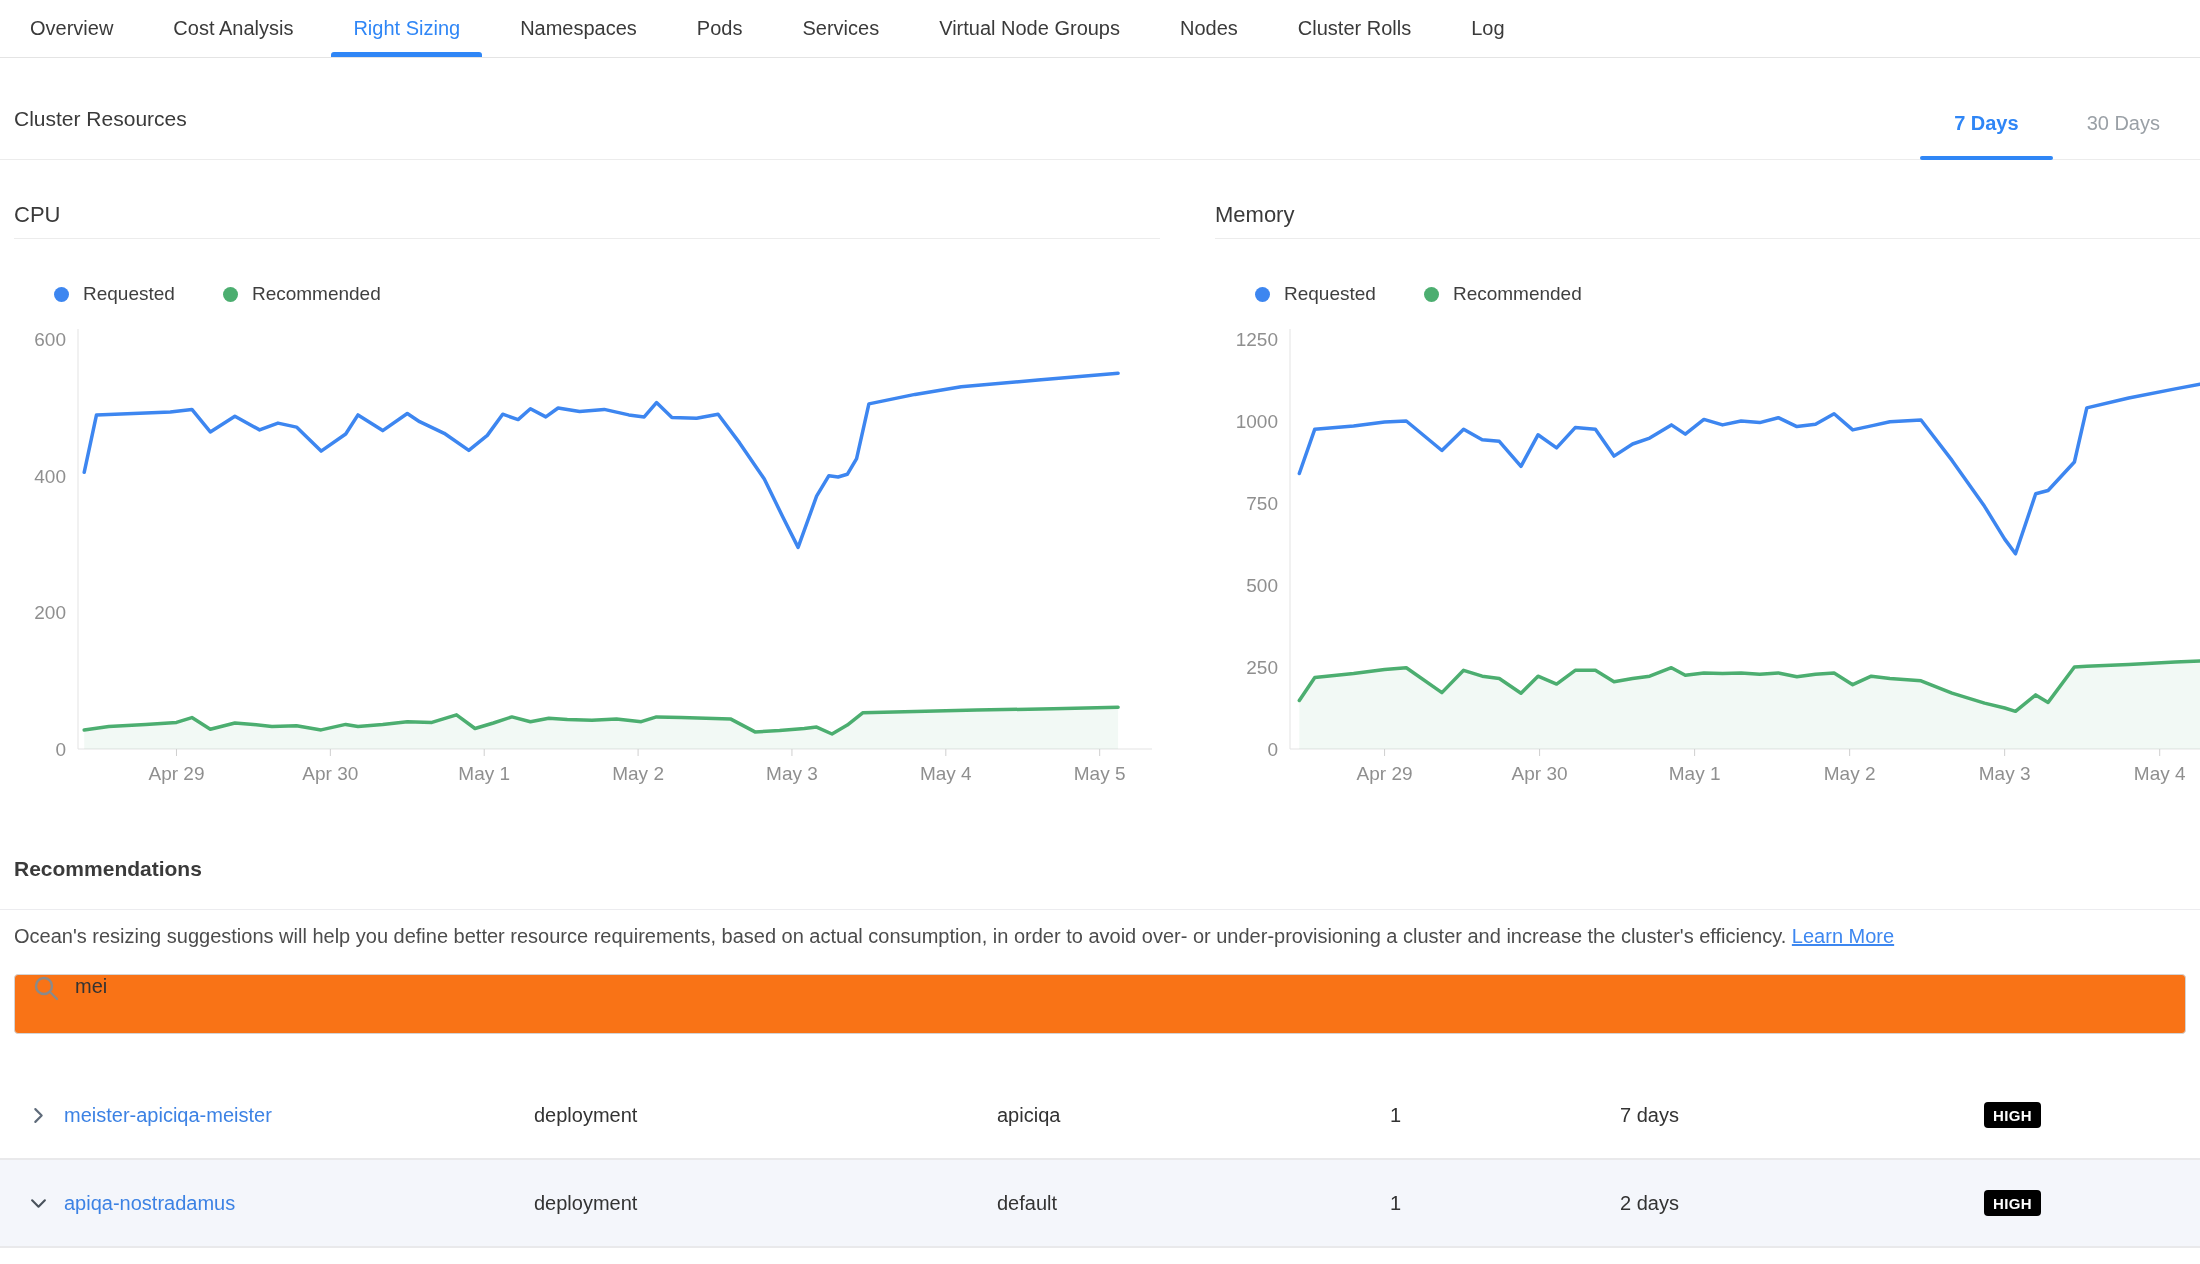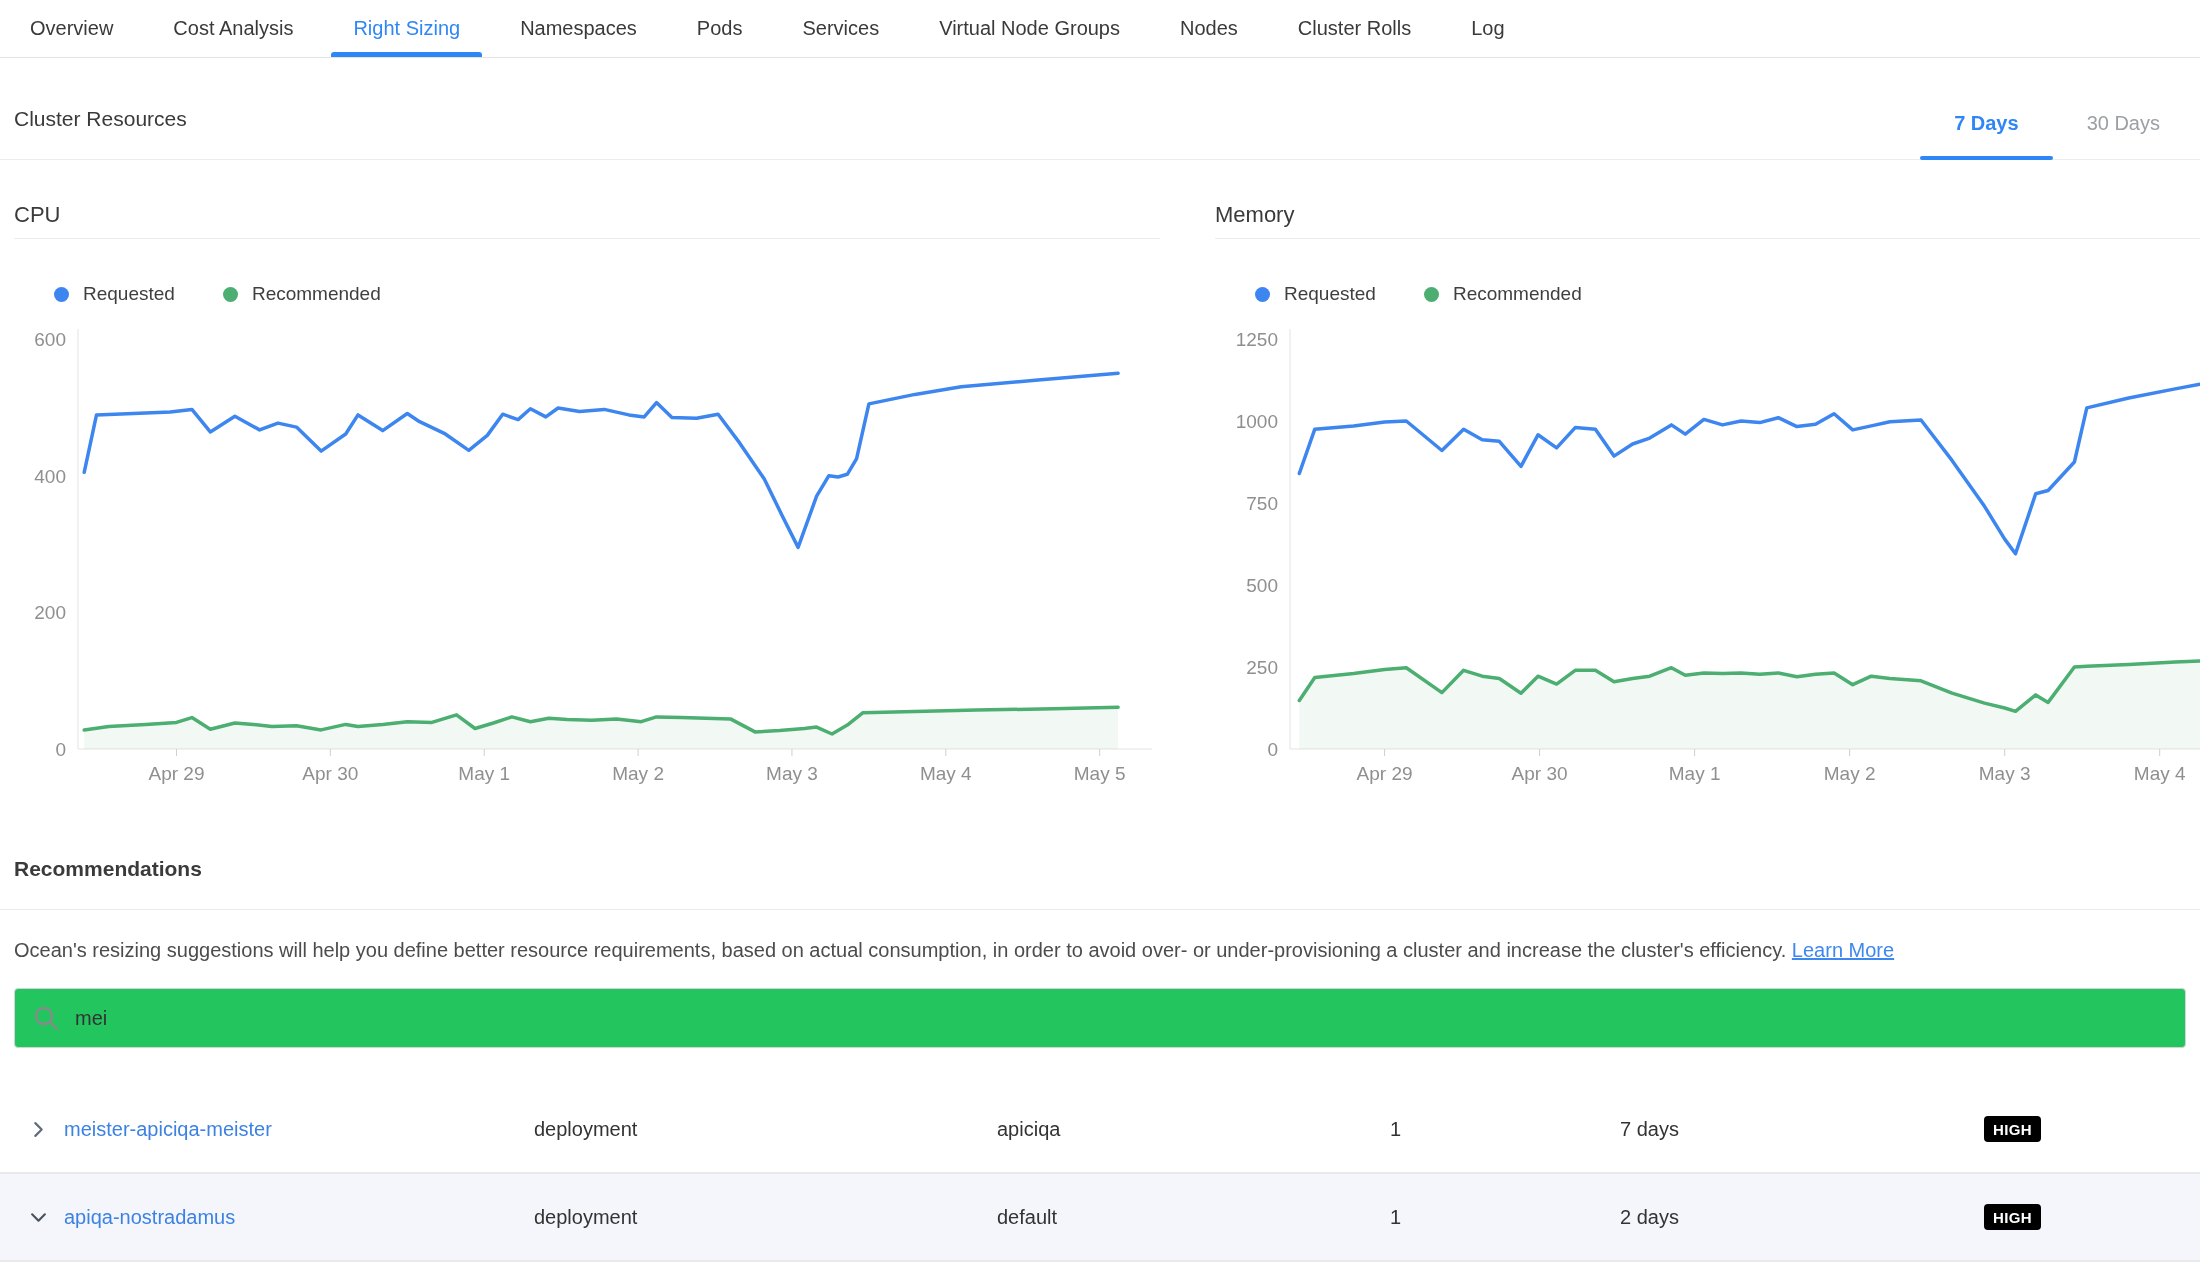--- a/index.html
+++ b/index.html
@@ -32,25 +32,25 @@
   .chart-title { font-size:22px; color:#3a3a3a; padding-bottom:10px; border-bottom:1px solid #ececec; }
   .legend { display:flex; gap:48px; margin:44px 0 0 40px; align-items:center; }
   .legend-item { display:flex; align-items:center; gap:14px; cursor:pointer; }
   .legend-dot { width:15px; height:15px; border-radius:50%; background:#999; }
   .legend-label { font-size:19px; color:#3f3f3f; }
   svg.chart { margin-top:14px; display:block; }
   svg.chart text { font-family:"Liberation Sans", sans-serif; }
   
   .rec-head { margin-top:68px; padding:0 14px 28px; border-bottom:1px solid #ececef; }
   .rec-title { font-size:21px; color:#3a3a3a; font-weight:600; }
-  .rec-desc { margin-top:28px; padding:0 14px; font-size:20px; color:#4c4c4c; line-height:24px; }
+  .rec-desc { margin-top:14px; padding:0 14px; font-size:20px; color:#4c4c4c; line-height:24px; }
   .rec-desc a { color:#3d87f0; text-decoration:underline; cursor:pointer; }
   
   .search-box { margin:26px 14px 0; height:60px; border:1px solid #d4d4d4; border-radius:4px;
-             display:flex; align-items:center; padding:0 18px; gap:15px; background:#22c55e; }
+             display:flex; align-items:flex-start; padding:0 18px; gap:15px; background:#f97316; }
   .search-box input { border:none; outline:none; font-size:20px; color:#333; flex:1;
              font-family:"Liberation Sans", sans-serif; background:transparent; }
   
   .tbl { margin-top:38px; }
   .tbl-grid { display:grid; grid-template-columns:512px 463px 393px 230px 364px 1fr; align-items:center; }
   .tbl-header { height:50px; border-bottom:2px solid #d6d6d6; }
   .th { font-size:19px; font-weight:bold; color:#37393d; padding-left:22px; height:100%;
         display:flex; align-items:center; }
   .th:not(:first-child) { border-left:1px solid #dadada; }
   .th.first { padding-left:62px; }

